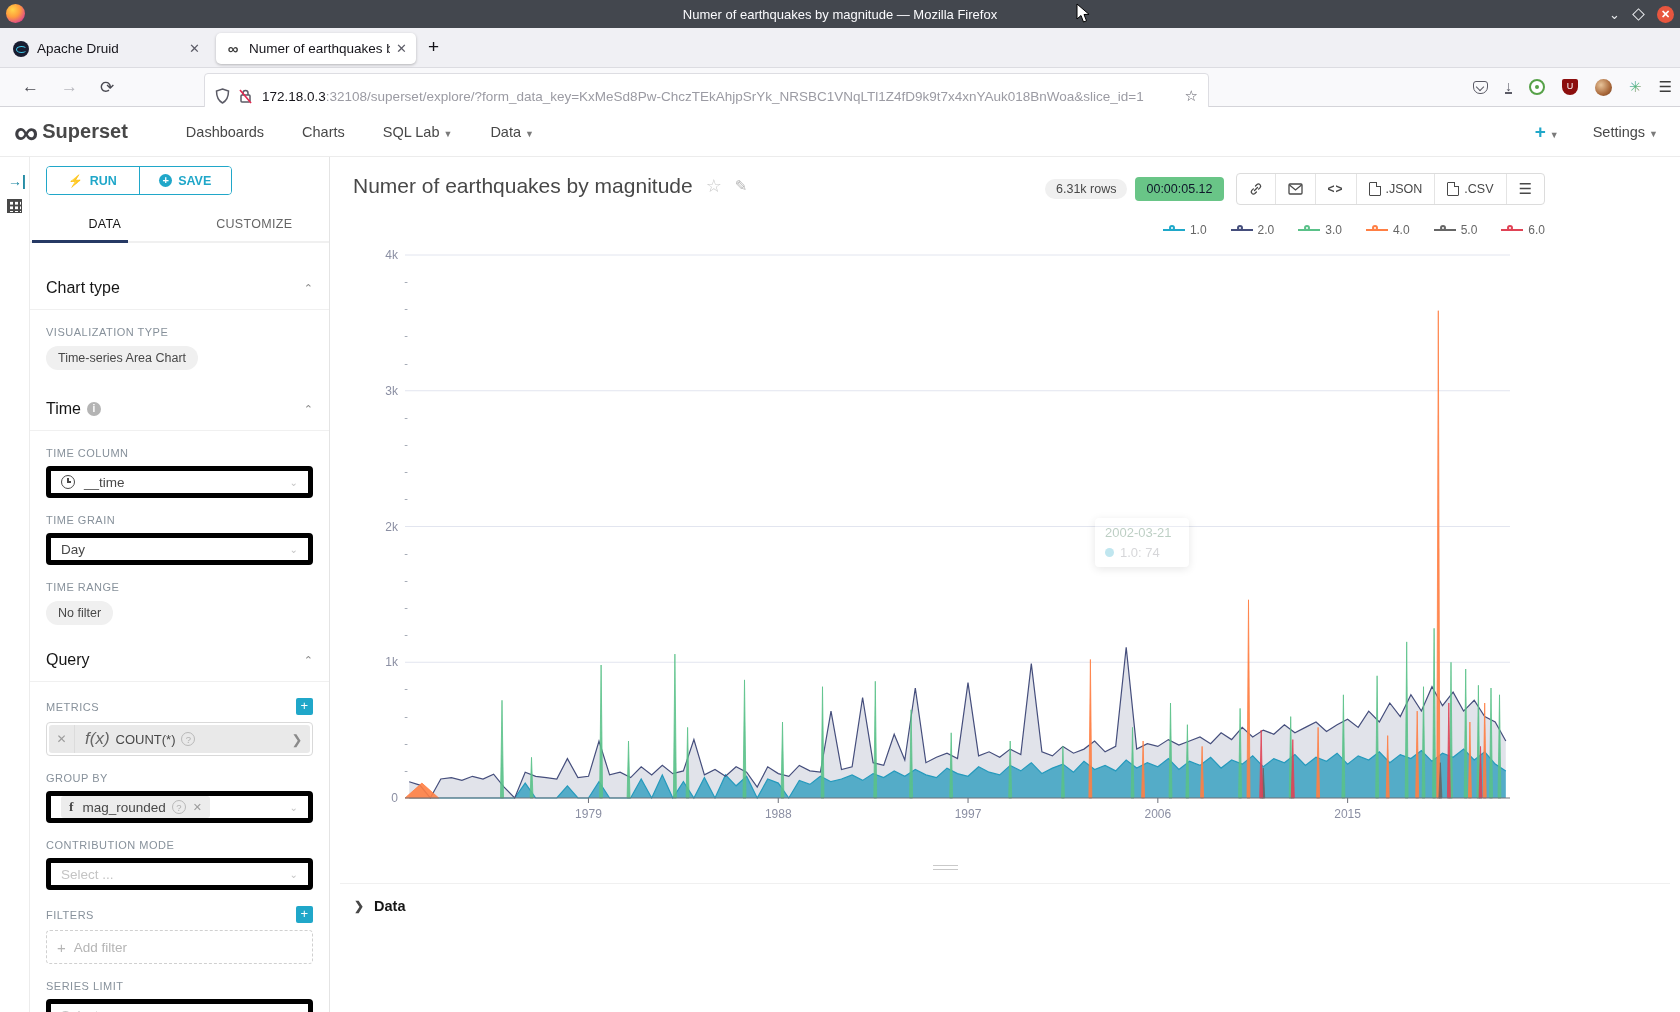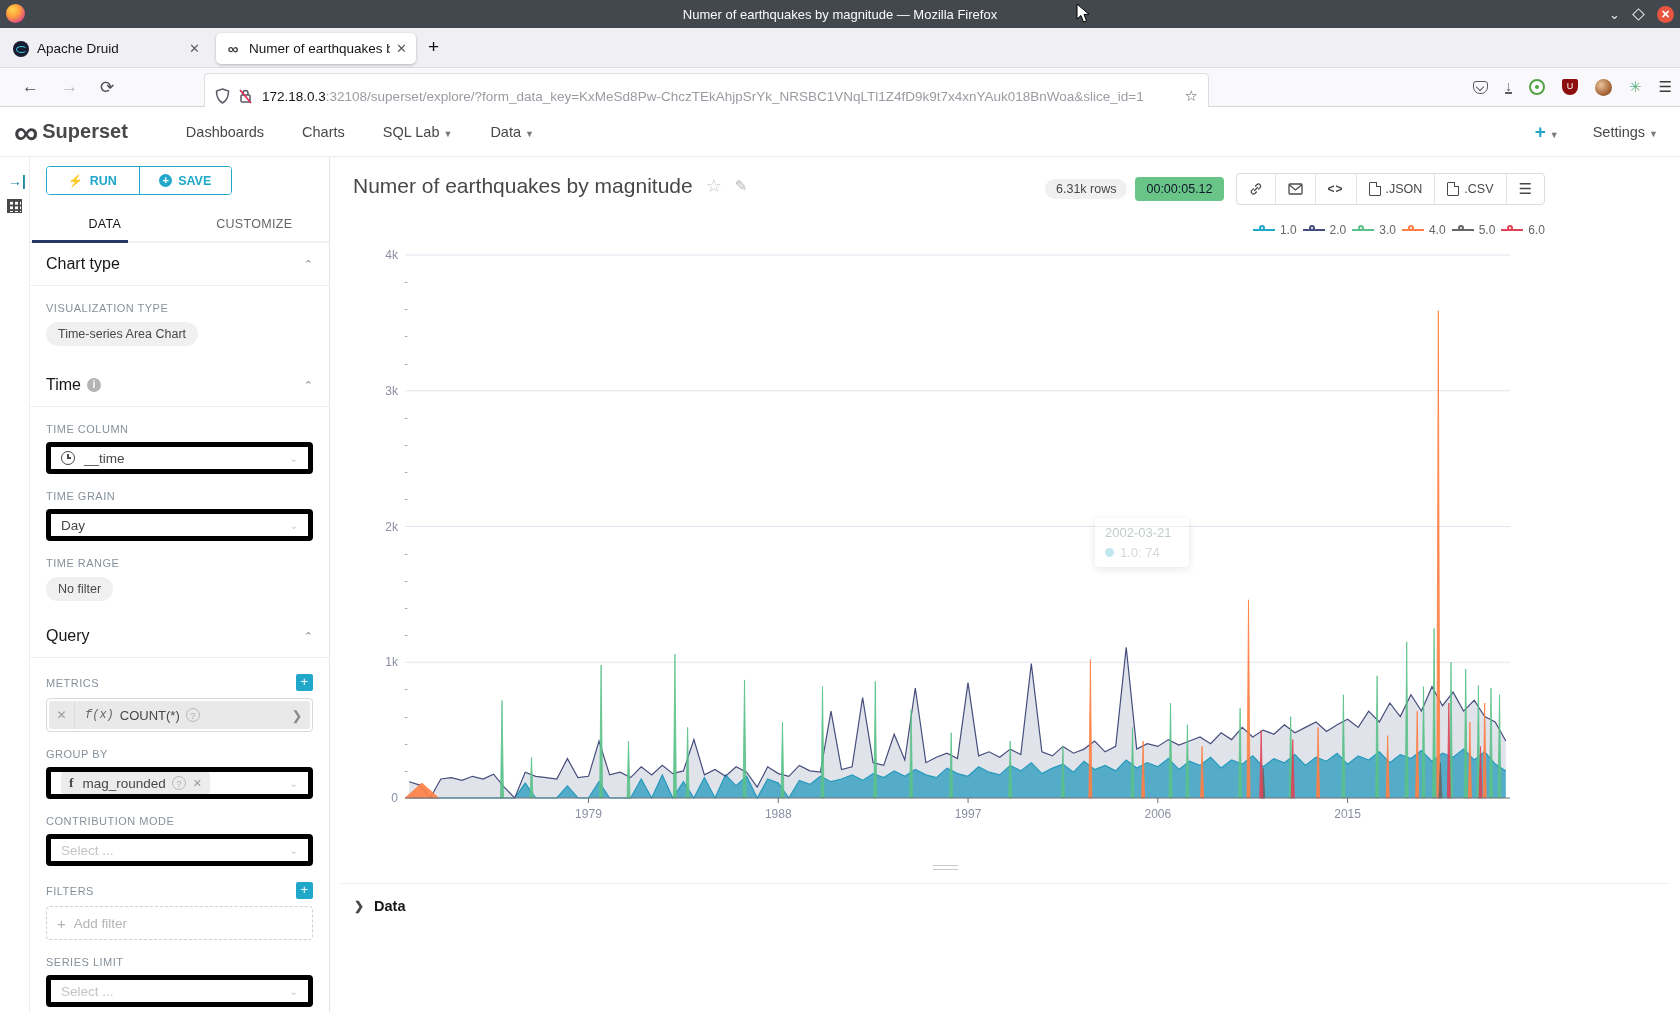--- a/index.html
+++ b/index.html
@@ -70,38 +70,38 @@
   .cpanel { position:absolute; left:30px; top:157px; width:300px; height:855px; background:#fff; border-right:1px solid #e4e4e4; padding:9px 16px 0 16px; overflow:hidden; }
   .runsave { display:flex; width:186px; height:29px; border:1px solid #20a7c9; border-radius:4px; overflow:hidden; }
   .runsave .btn { flex:1; display:flex; align-items:center; justify-content:center; gap:6px; color:#20a7c9; font-size:12.5px; font-weight:bold; background:#fff; }
   .runsave .btn + .btn { border-left:1px solid #20a7c9; }
   .bolt { font-size:12px; }
   .save-plus { width:13px; height:13px; border-radius:50%; background:#20a7c9; color:#fff; font-size:11px; line-height:13px; text-align:center; font-weight:bold; }
   .ptabs { display:flex; margin:14px -16px 0 -16px; border-bottom:2px solid #f0f0f0; }
   .ptab { flex:1; text-align:center; font-size:12.5px; letter-spacing:.3px; color:#666; padding:8px 0 10px; position:relative; }
   .ptab.active { color:#161616; }
   .ptab.active::after { content:""; position:absolute; left:2px; bottom:-2px; width:96px; height:3px; background:#263964; }
-  .sect-head { display:flex; align-items:center; margin-top:12px; }
+  .sect-head { display:flex; align-items:center; margin-top:36px; }
   .sect-title { font-size:16px; color:#161616; }
   .sect-chev { margin-left:auto; color:#8a8a8a; font-size:11px; }
   .sect-div { height:1px; background:#f0f0f0; margin:12px -16px 0 -16px; }
   .flabel { margin-top:16px; font-size:11px; color:#87919b; letter-spacing:.5px; display:flex; align-items:center; }
   .pill { display:inline-block; margin-top:8px; background:#f0f0f0; border-radius:13px; padding:5px 12px; font-size:12.5px; color:#484848; }
   .info-i { display:inline-block; width:14px; height:14px; border-radius:50%; background:#b4b4b4; color:#fff; font-size:10px; font-weight:bold; text-align:center; line-height:14px; margin-left:6px; font-style:normal; }
   .sel { margin-top:7px; height:32px; border:5px solid #000000; border-radius:4px; background:#fff; display:flex; align-items:center; padding:0 26px 0 10px; position:relative; font-size:13.5px; color:#484848; }
   .sel .chev { position:absolute; right:10px; color:#c4c4c4; font-size:10px; }
   .sel .ph { color:#c4c4c4; }
   .clock-ico { width:14px; height:14px; border:1.6px solid #484848; border-radius:50%; position:relative; margin-right:9px; flex:0 0 14px; }
   .clock-ico::after { content:""; position:absolute; left:5px; top:2px; width:1.6px; height:5px; background:#484848; }
   .clock-ico::before { content:""; position:absolute; left:5px; top:5px; width:4px; height:1.6px; background:#484848; }
   .plusbtn { margin-left:auto; width:17px; height:17px; background:#20a7c9; border-radius:2px; color:#fff; font-size:13px; line-height:16px; text-align:center; }
   .metricbox { margin-top:7px; height:34px; border:1px solid #d9d9d9; border-radius:4px; padding:2px; display:flex; }
   .metric-chip { flex:1; background:#e9e9e9; border-radius:3px; display:flex; align-items:center; font-size:13px; color:#484848; }
   .chip-x { width:26px; text-align:center; color:#9b9b9b; font-size:12px; border-right:1px solid #dcdcdc; align-self:stretch; line-height:28px; }
-  .fx { font-style:italic; font-family:Liberation Mono, monospace; font-size:12px; color:#666; margin:0 6px 0 10px; }
+  .fx { font-style:italic; font-family:Liberation Sans, sans-serif; font-size:17px; color:#666; margin:0 6px 0 10px; }
   .help-q { display:inline-block; width:14px; height:14px; border:1px solid #b9b9b9; border-radius:50%; color:#b0b0b0; font-size:9.5px; text-align:center; line-height:13px; margin-left:6px; }
   .chip-arrow { width:26px; text-align:center; color:#8a8a8a; font-size:13px; align-self:center; }
   .gchip { background:#ececec; border-radius:3px; display:flex; align-items:center; padding:3px 8px; font-size:13.5px; color:#484848; }
   .gchip .f { font-family:"Liberation Serif", serif; font-weight:bold; margin-right:9px; }
   .gchip .x { color:#9b9b9b; font-size:11px; margin-left:7px; }
   .dashedbox { margin-top:7px; height:34px; border:1px dashed #d0d0d0; border-radius:4px; display:flex; align-items:center; padding:0 10px; color:#b5b5b5; font-size:13.5px; }
   .dashedbox .p { margin-right:8px; font-size:15px; }
 
   
   .main { position:absolute; left:330px; top:157px; width:1350px; height:855px; background:#fff; }
@@ -111,21 +111,21 @@
   .hdr-right { position:absolute; right:135px; top:16px; display:flex; align-items:center; gap:8px; }
   .rows-badge { background:#f0f0f0; border-radius:12px; padding:3px 11px; font-size:12.5px; color:#484848; }
   .time-badge { background:#69c587; border-radius:4px; padding:5px 11px; font-size:12.5px; color:#0f172a; }
   .btn-group { display:flex; border:1px solid #dcdcdc; border-radius:4px; height:32px; margin-left:4px; background:#fff; }
   .bg-item { display:flex; align-items:center; padding:0 12px; border-right:1px solid #e4e4e4; color:#484848; font-size:12.5px; gap:5px; }
   .bg-item:last-child { border-right:none; }
   .code-ico { font-size:12px; letter-spacing:1px; color:#484848; font-weight:bold; }
   .file-ico { width:12px; height:14px; border:1.4px solid #484848; border-radius:1px; position:relative; }
   .file-ico::after { content:""; position:absolute; right:-1px; top:-1px; width:4px; height:4px; background:#fff; border-left:1.4px solid #484848; border-bottom:1.4px solid #484848; }
   .burger { font-size:15px; color:#484848; }
-  .legend { position:absolute; right:135px; top:66px; display:flex; align-items:center; gap:6px; }
+  .legend { position:absolute; right:135px; top:66px; display:flex; align-items:center; gap:24px; }
   .lg-item { display:flex; align-items:center; gap:5px; font-size:12px; color:#666; }
   .lg-sym { width:22px; height:8px; position:relative; }
   .lg-sym .ln { position:absolute; left:0; top:3px; width:22px; height:2px; }
   .lg-sym .ring { position:absolute; left:6px; top:-1px; width:6px; height:6px; border-radius:50%; background:#fff; border:2px solid; }
   .chart-svg { position:absolute; left:0; top:80px; }
   .tooltip { position:absolute; left:765px; top:361px; width:94px; background:#fff; border-radius:4px; box-shadow:0 2px 10px rgba(0,0,0,.35); padding:7px 10px; opacity:.28; }
   .tt-date { font-size:13px; color:#14532d; }
   .tt-row { display:flex; align-items:center; gap:6px; margin-top:5px; font-size:13px; color:#6e7079; }
   .tt-dot { width:9px; height:9px; border-radius:50%; }
   .resize-handle { position:absolute; left:603px; top:708px; width:25px; }

